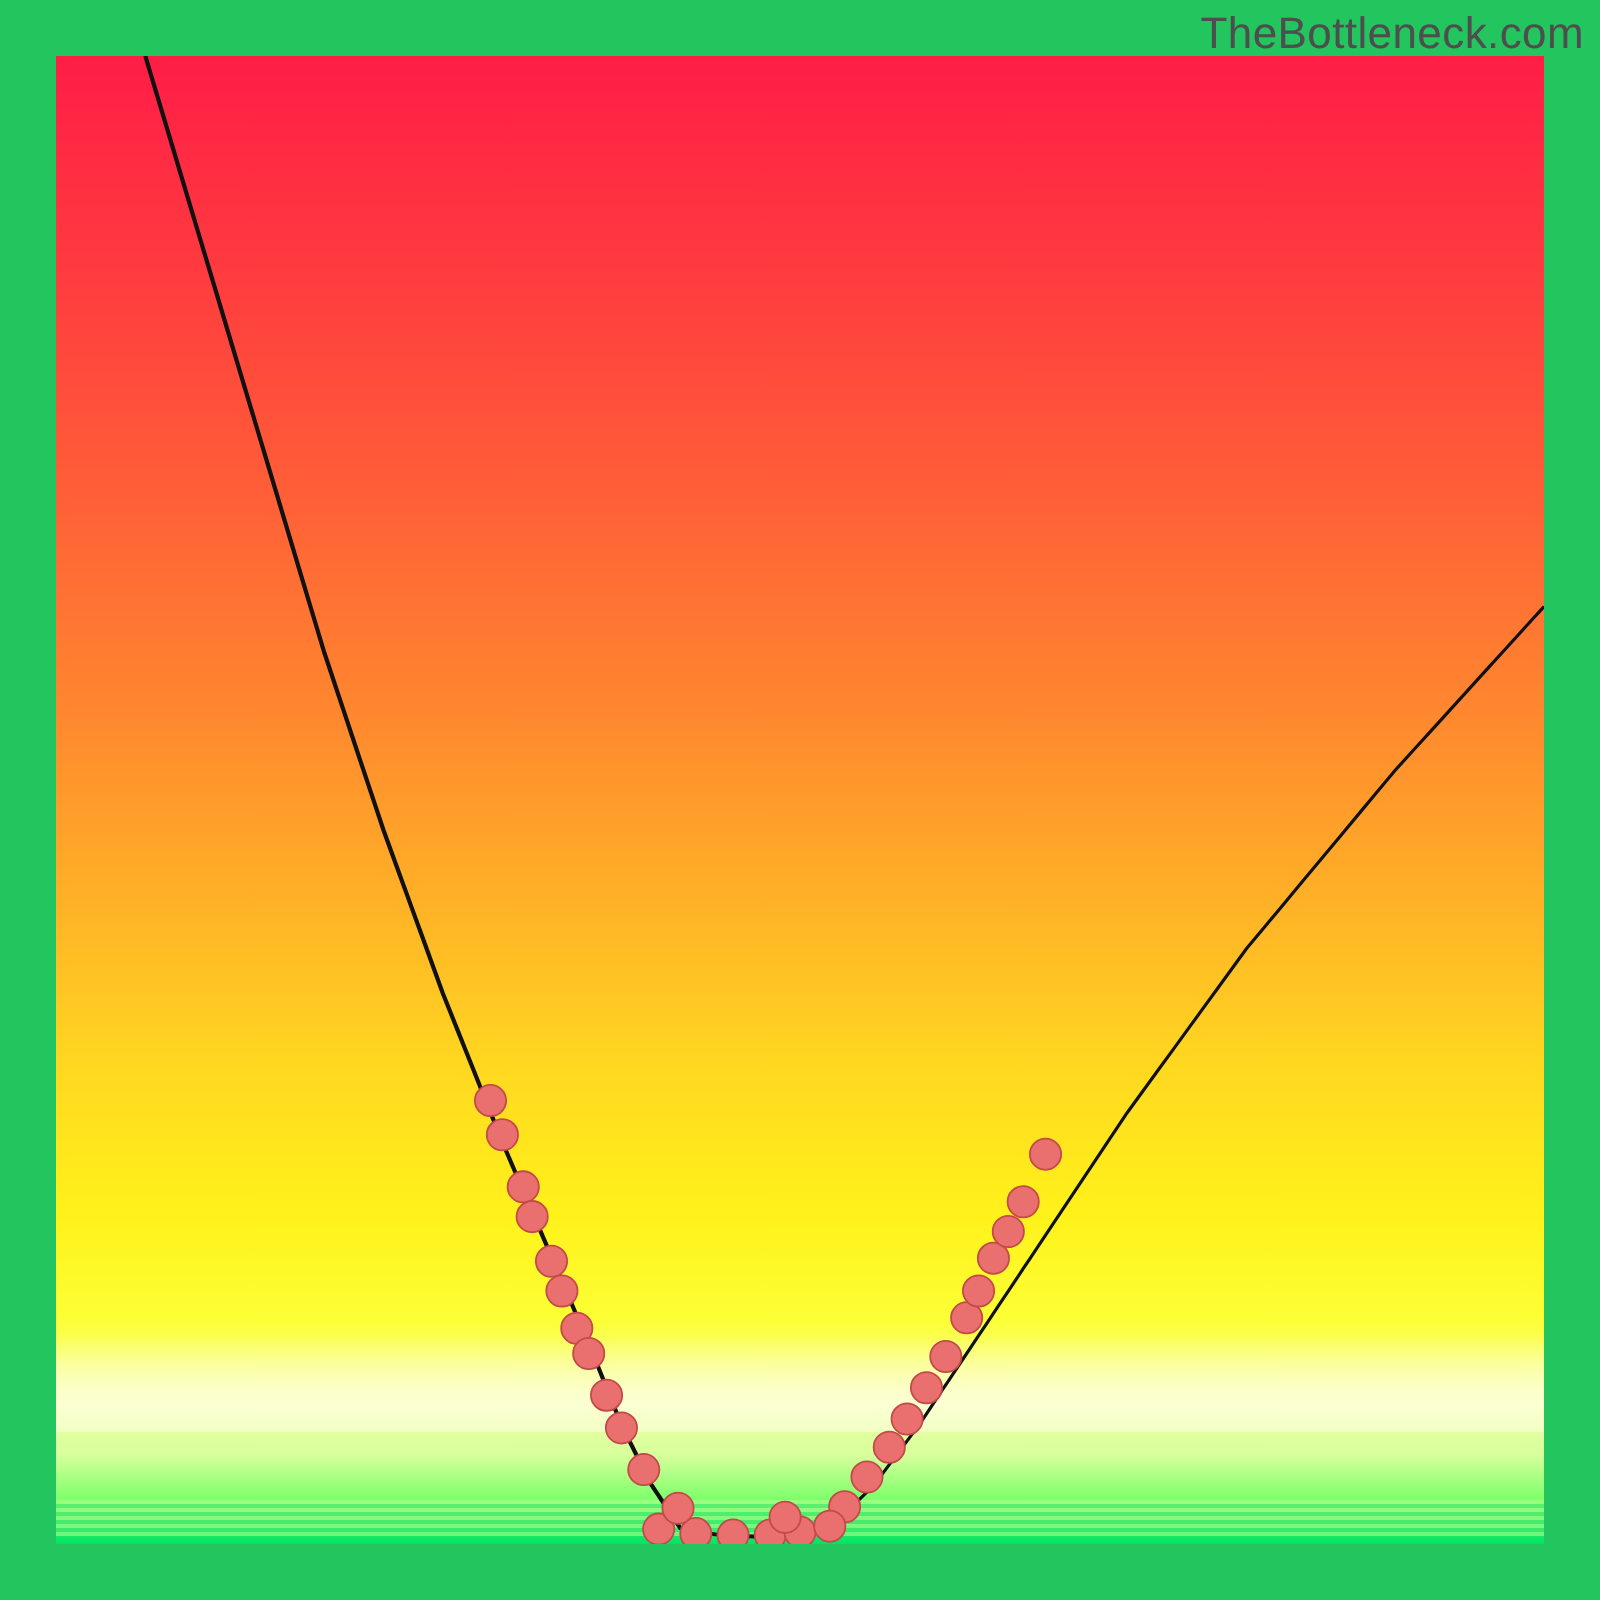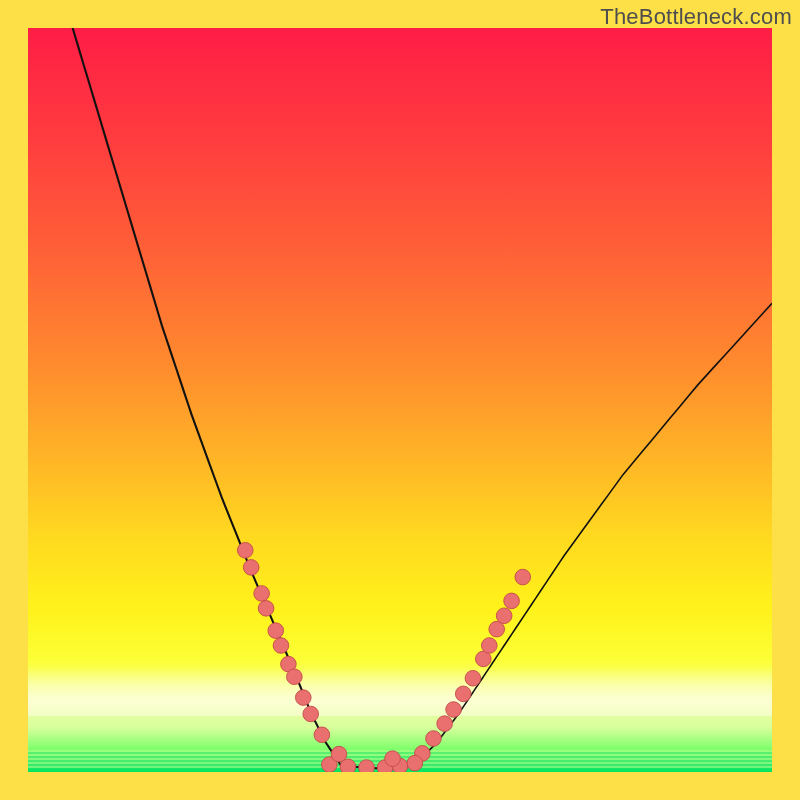--- a/index.html
+++ b/index.html
@@ -8,21 +8,21 @@
     width: 800px;
     height: 800px;
     overflow: hidden;
     background: #000;
     font-family: Arial, Helvetica, sans-serif;
   }
   .frame {
     position: relative;
     width: 800px;
     height: 800px;
-    background: #fde047;
+    background: #22c55e;
     text-align: right;
   }
   .watermark {
     position: absolute;
     top: 4px;
     right: 8px;
     color: #4e4e4e;
     font-size: 22px;
     font-weight: 500;
     letter-spacing: 0.2px;

